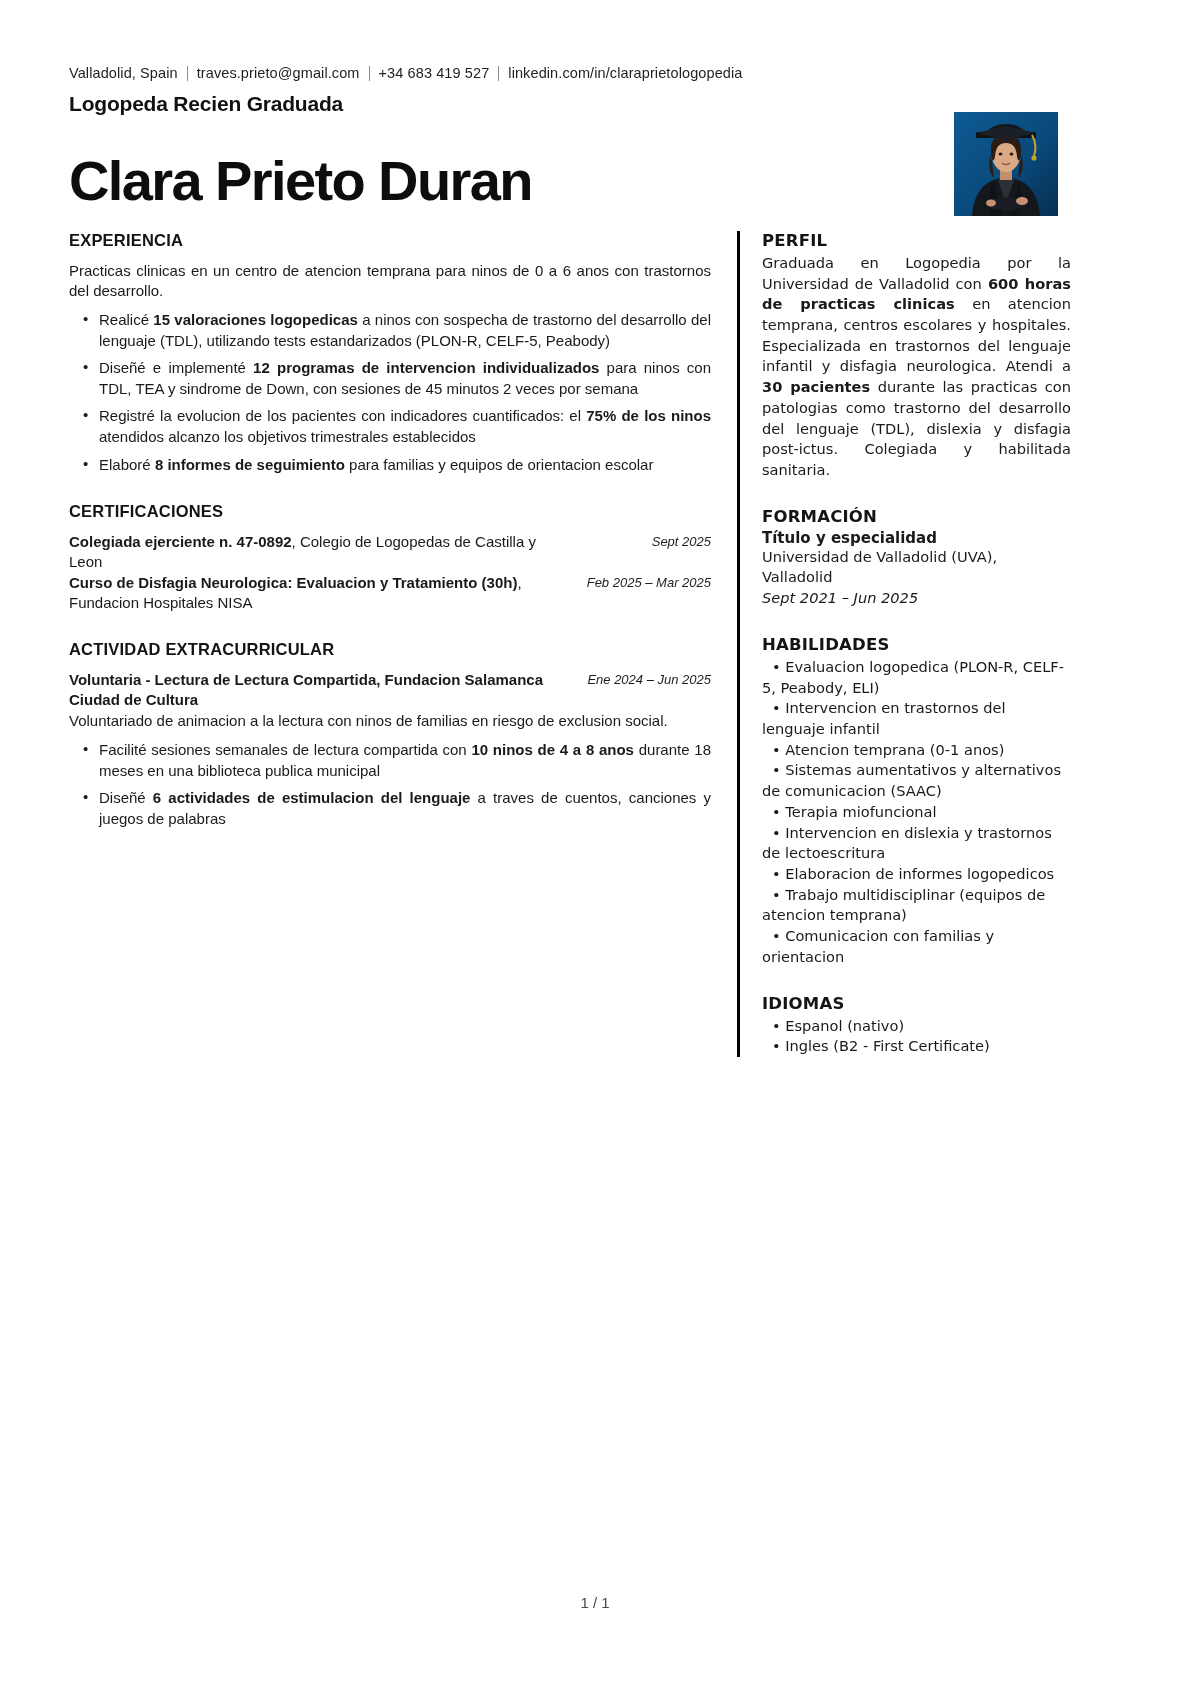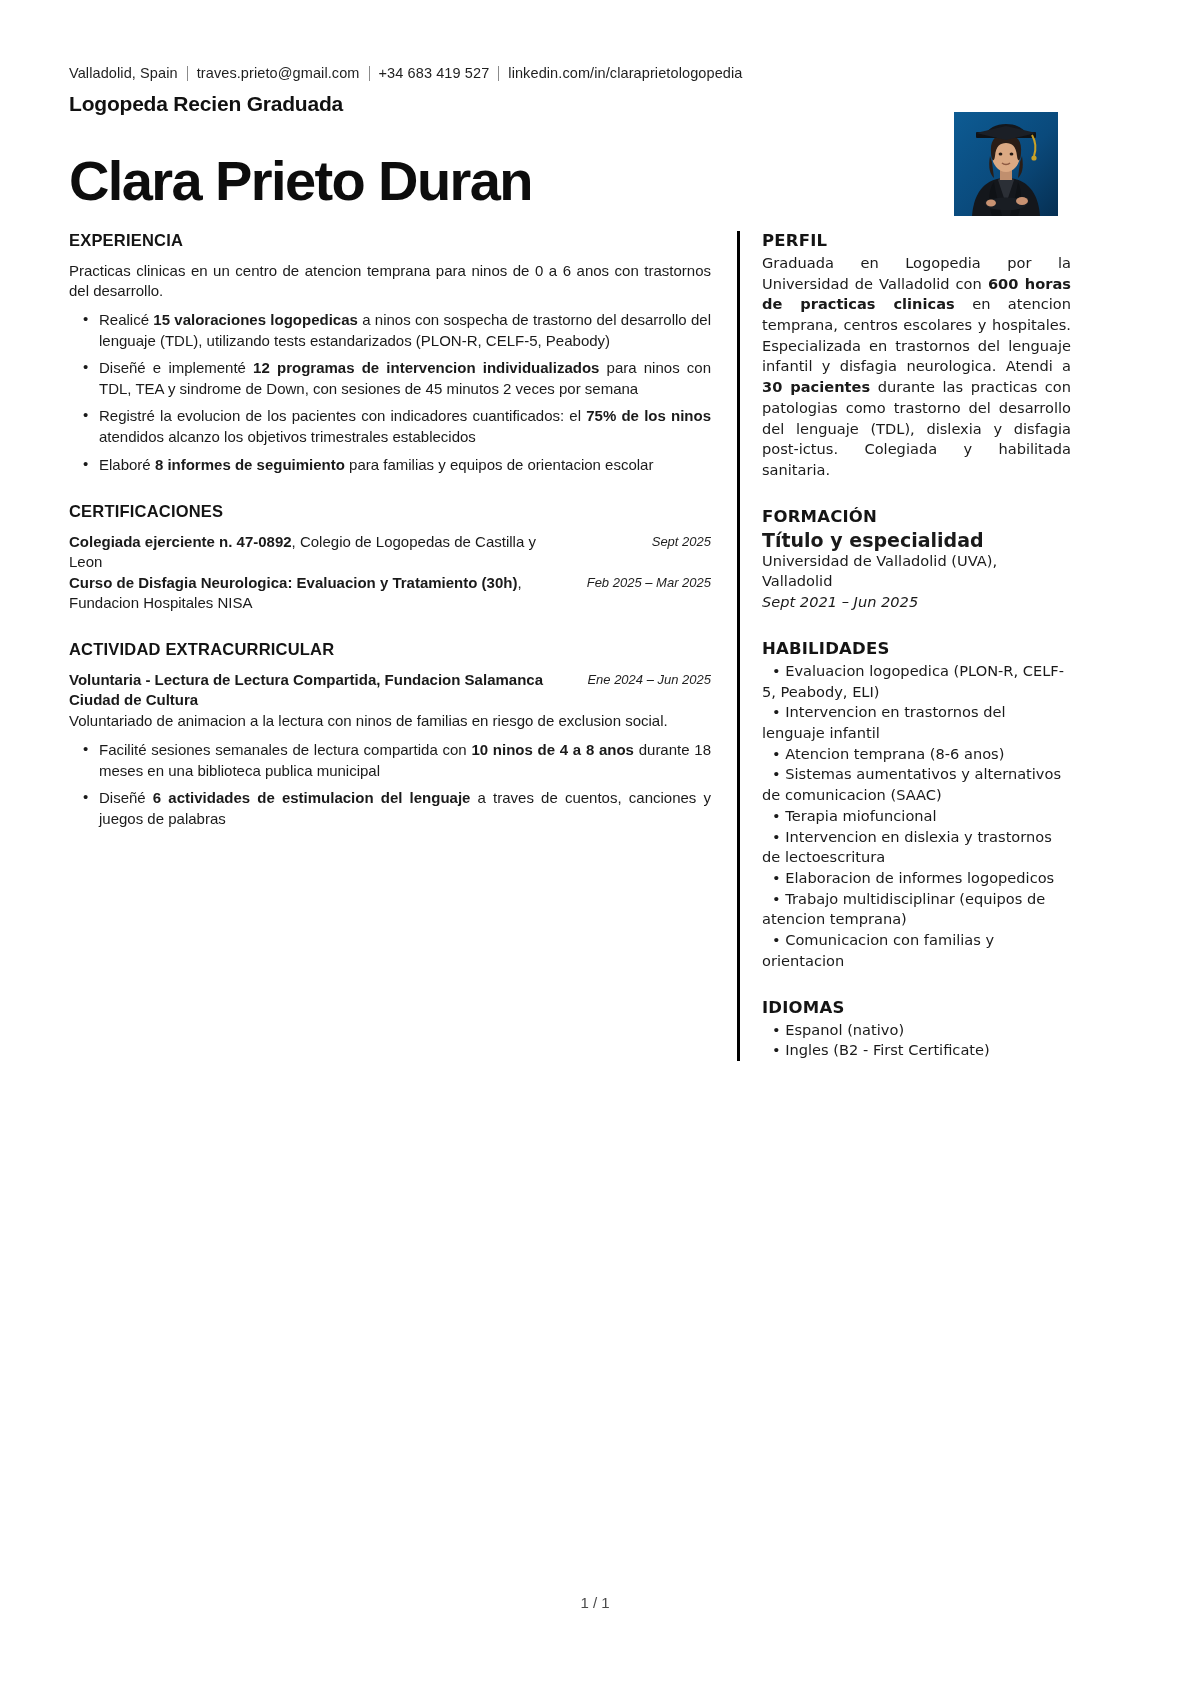--- a/index.html
+++ b/index.html
@@ -152,21 +152,21 @@
   .r-sec-title.gap { margin-top: 26px; }
   .r-para {
     font-size: 14.6px;
     line-height: 1.42;
     text-align: justify;
     text-justify: inter-word;
     hyphens: auto;
   }
   .r-para b { font-weight: bold; }
   .r-sub {
-    font-size: 19px;
+    font-size: 15px;
     font-weight: bold;
     margin-top: 2px;
   }
   .r-line { font-size: 14.6px; line-height: 1.42; }
   .r-line.italic { font-style: italic; }
   .r-list { margin: 0; padding: 0; list-style: none; }
   .r-list li {
     font-size: 14.6px;
     line-height: 1.42;
     text-indent: 10px;
@@ -298,21 +298,21 @@
 
       <div class="r-sec-title gap">FORMACIÓN</div>
       <div class="r-sub">Título y especialidad</div>
       <div class="r-line">Universidad de Valladolid (UVA), Valladolid</div>
       <div class="r-line italic">Sept 2021 – Jun 2025</div>
 
       <div class="r-sec-title gap">HABILIDADES</div>
       <ul class="r-list" id="skills-list">
           <li>Evaluacion logopedica (PLON-R, CELF-5, Peabody, ELI)</li>
           <li>Intervencion en trastornos del lenguaje infantil</li>
-          <li>Atencion temprana (8-6 anos)</li>
+          <li>Atencion temprana (0-1 anos)</li>
           <li>Sistemas aumentativos y alternativos de comunicacion (SAAC)</li>
           <li>Terapia miofuncional</li>
           <li>Intervencion en dislexia y trastornos de lectoescritura</li>
           <li>Elaboracion de informes logopedicos</li>
           <li>Trabajo multidisciplinar (equipos de atencion temprana)</li>
           <li>Comunicacion con familias y orientacion</li>
         </ul>
 
       <div class="r-sec-title gap">IDIOMAS</div>
       <ul class="r-list" id="lang-list">

